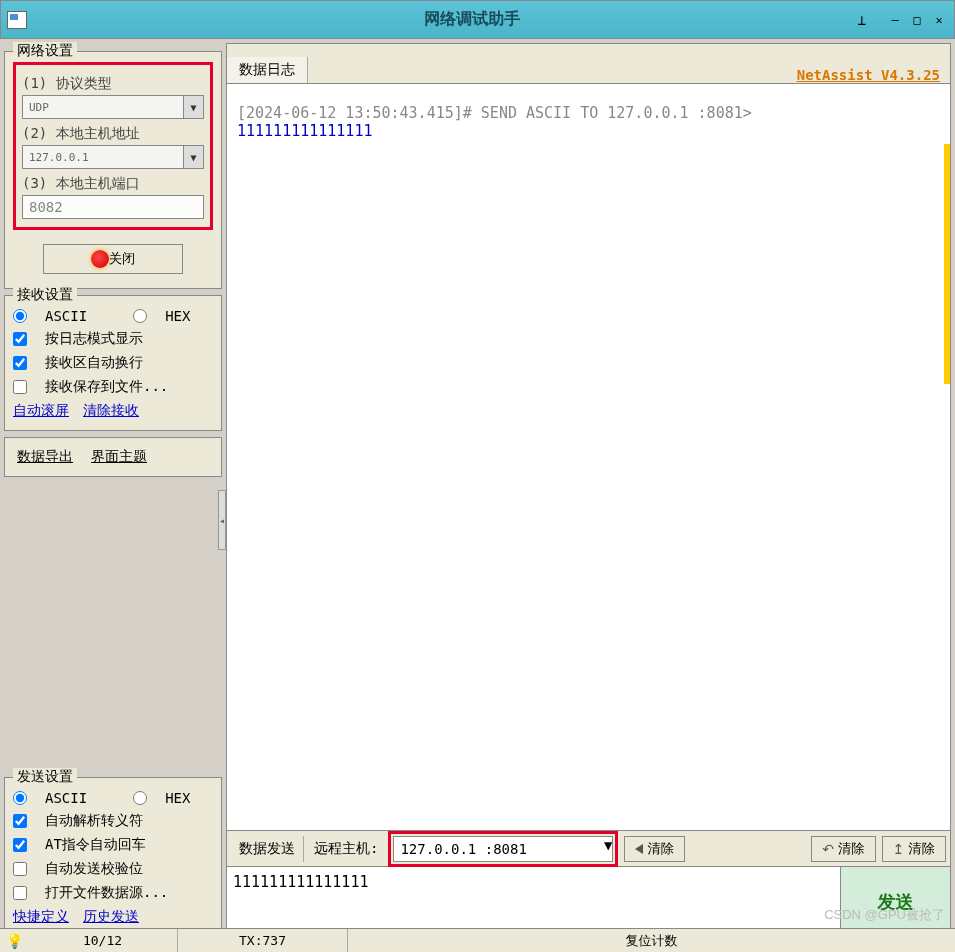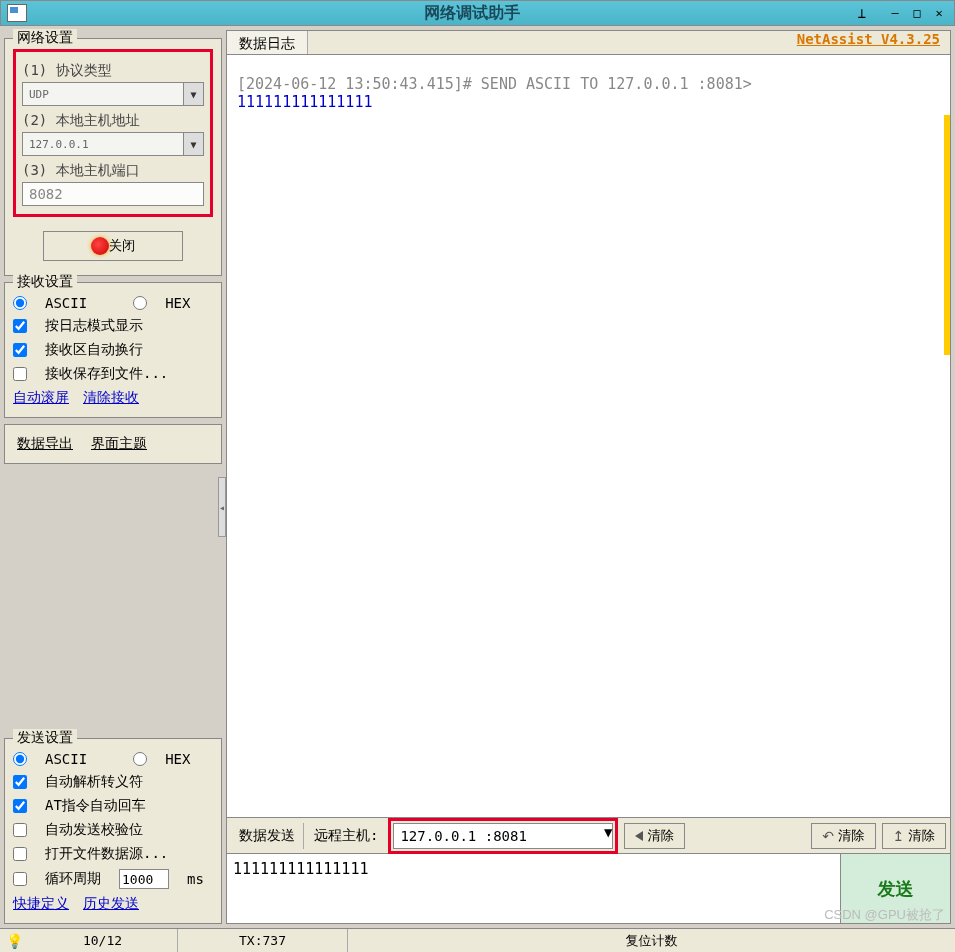--- a/index.html
+++ b/index.html
@@ -7,21 +7,21 @@
   font-family: "SimSun", "宋体", monospace;
   font-size: 14px;
   background: #d4d0c8;
   width: 955px;
   height: 952px;
   overflow: hidden;
   position: relative;
 }
 .titlebar {
   background: linear-gradient(to bottom, #5bc4d8, #4ab4c8);
-  height: 26px;
+  height: 39px;
   display: flex;
   align-items: center;
   border: 1px solid #888;
   position: relative;
 }
 .titlebar-icon {
   width: 20px;
   height: 18px;
   margin-left: 6px;
   background: #fff;
@@ -202,24 +202,24 @@
   border: 1px solid #999;
   display: flex;
   align-items: center;
   justify-content: center;
   font-size: 10px;
   color: #666;
   cursor: pointer;
 }
 .log-header {
   display: flex;
-  align-items: flex-start;
+  align-items: flex-end;
   border: 1px solid #888;
   border-bottom: none;
-  height: 24px;
+  height: 40px;
   background: #ece9d8;
 }
 .log-tab {
   padding: 4px 12px;
   border-right: 1px solid #aaa;
   background: #f4f2e8;
 }
 .version {
   margin-left: auto;
   margin-right: 10px;
@@ -452,26 +452,20 @@
         <span>AT指令自动回车</span>
       </div>
       <div class="opt-row">
         <input type="checkbox" class="check" style="">
         <span>自动发送校验位</span>
       </div>
       <div class="opt-row">
         <input type="checkbox" class="check" style="">
         <span>打开文件数据源...</span>
       </div>
-      <div class="opt-row">
-        <input type="checkbox" class="check" style="">
-        <span>循环周期</span>
-        <input class="cycle-input" value="1000" style="">
-        <span>ms</span>
-      </div>
       <div class="link-row">
         <a class="link-a">快捷定义</a>
         <a class="link-a">历史发送</a>
       </div>
     </div>
   </div>
 
   <div class="right-panel">
     <div class="collapse-handle">◂</div>
     <div class="log-header">

